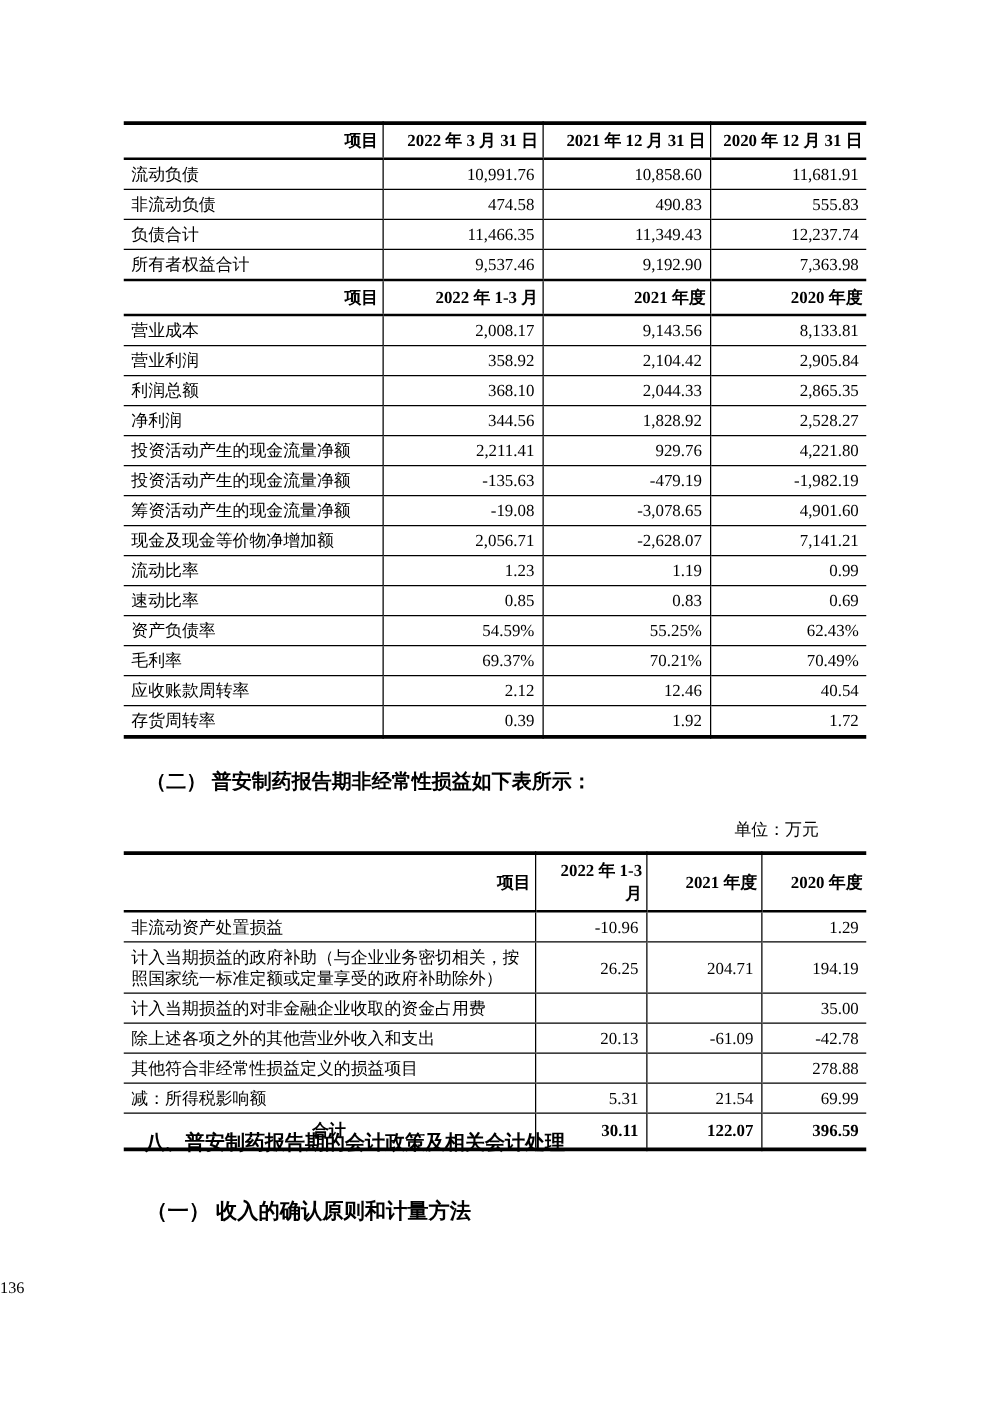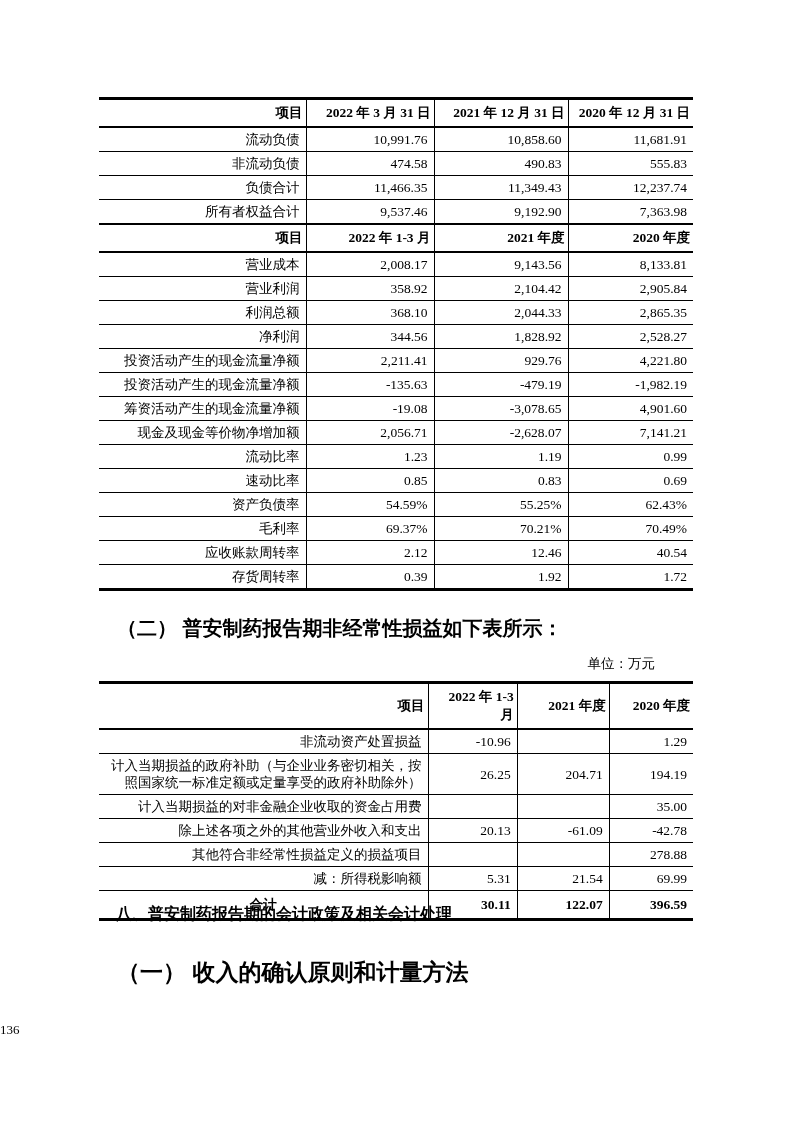--- a/index.html
+++ b/index.html
@@ -30,37 +30,37 @@
   }
   .doc-table td + td, .doc-table th + th { border-left: 1px solid #000; }
   .doc-table tr.head th {
     font-weight: bold;
     text-align: right;
     border-bottom: 2px solid #000;
     padding: 4px 3px;
     line-height: 18px;
   }
   .doc-table tr.head.mid th { border-top: 2px solid #000; }
-  .doc-table td.label { text-align: right; }
+  .doc-table td.label { text-align: left; }
   .doc-table td.num  { text-align: right; }
   .doc-table tfoot td { font-weight: bold; border-top: 1px solid #000; padding: 5px 6px; }
   .doc-table tfoot td.label { text-align: center; }
 
   .t1 { left: 99px; top: 97px; }
   .t2 { left: 99px; top: 681px; }
 
   .heading {
     position: absolute;
     font-family: "Liberation Sans", "DejaVu Sans", sans-serif;
     font-weight: bold;
     white-space: nowrap;
   }
-  .h-sec2  { left: 117px; top: 615px; font-size: 20px; }
+  .h-sec2  { left: 117px; top: 615px; font-size: 16px; }
   .h-chap8 { left: 116px; top: 904px; font-size: 16px; }
-  .h-sec81 { left: 117px; top: 957px; font-size: 23px; }
+  .h-sec81 { left: 117px; top: 957px; font-size: 17px; }
 
   .unit-label {
     position: absolute;
     left: 99px; top: 655px; width: 594px;
     text-align: right;
     padding-right: 38px;
     font-size: 13.5px;
   }
   .page-number {
     position: absolute;

